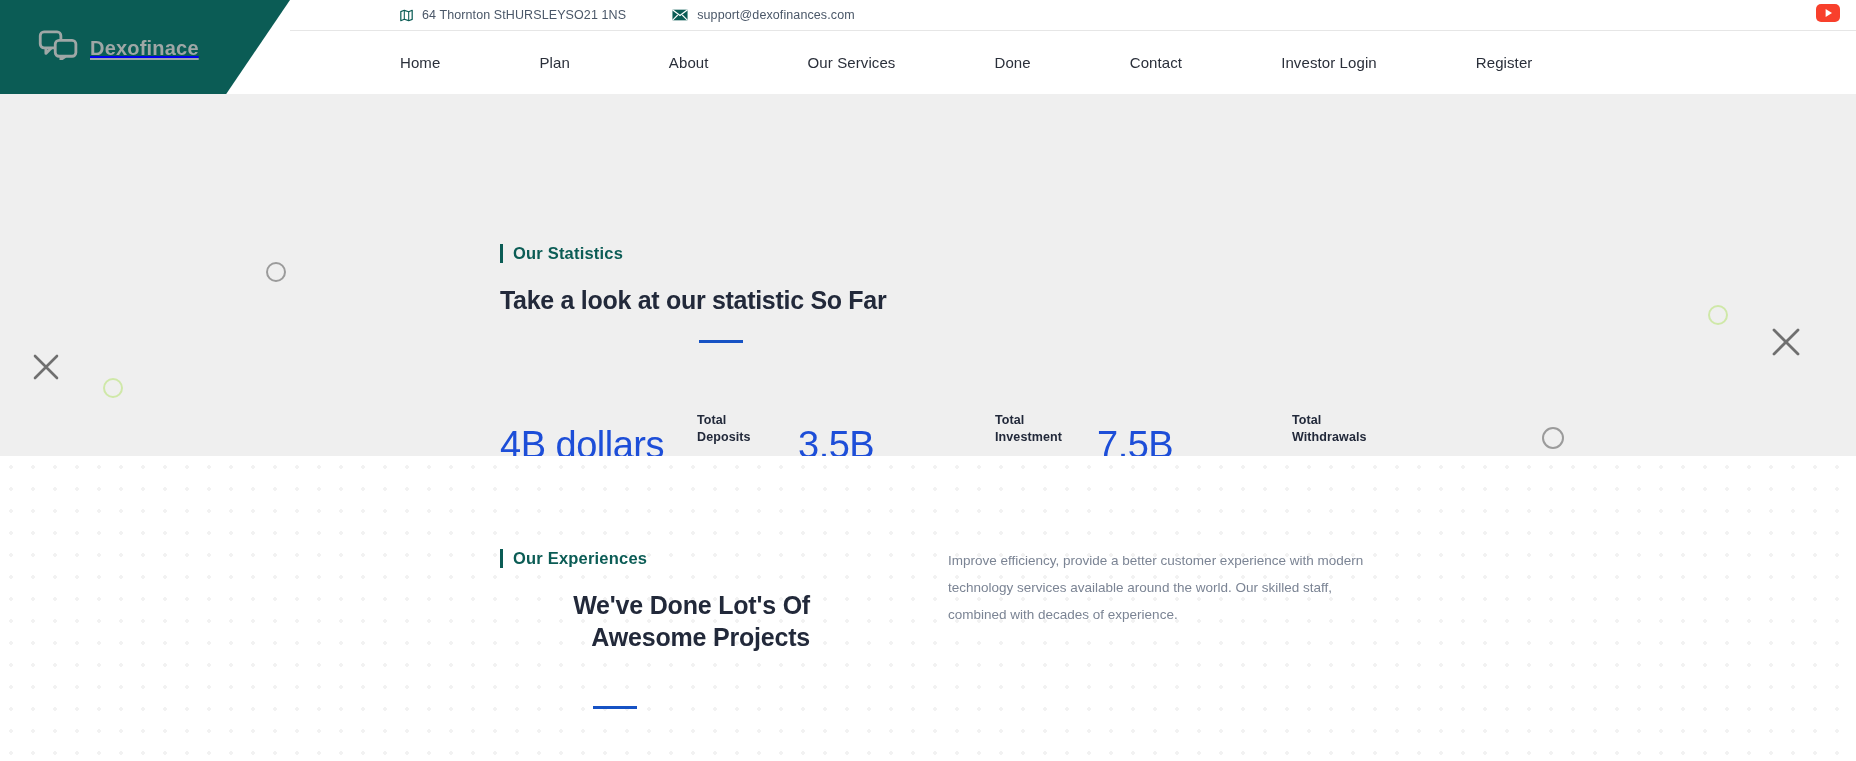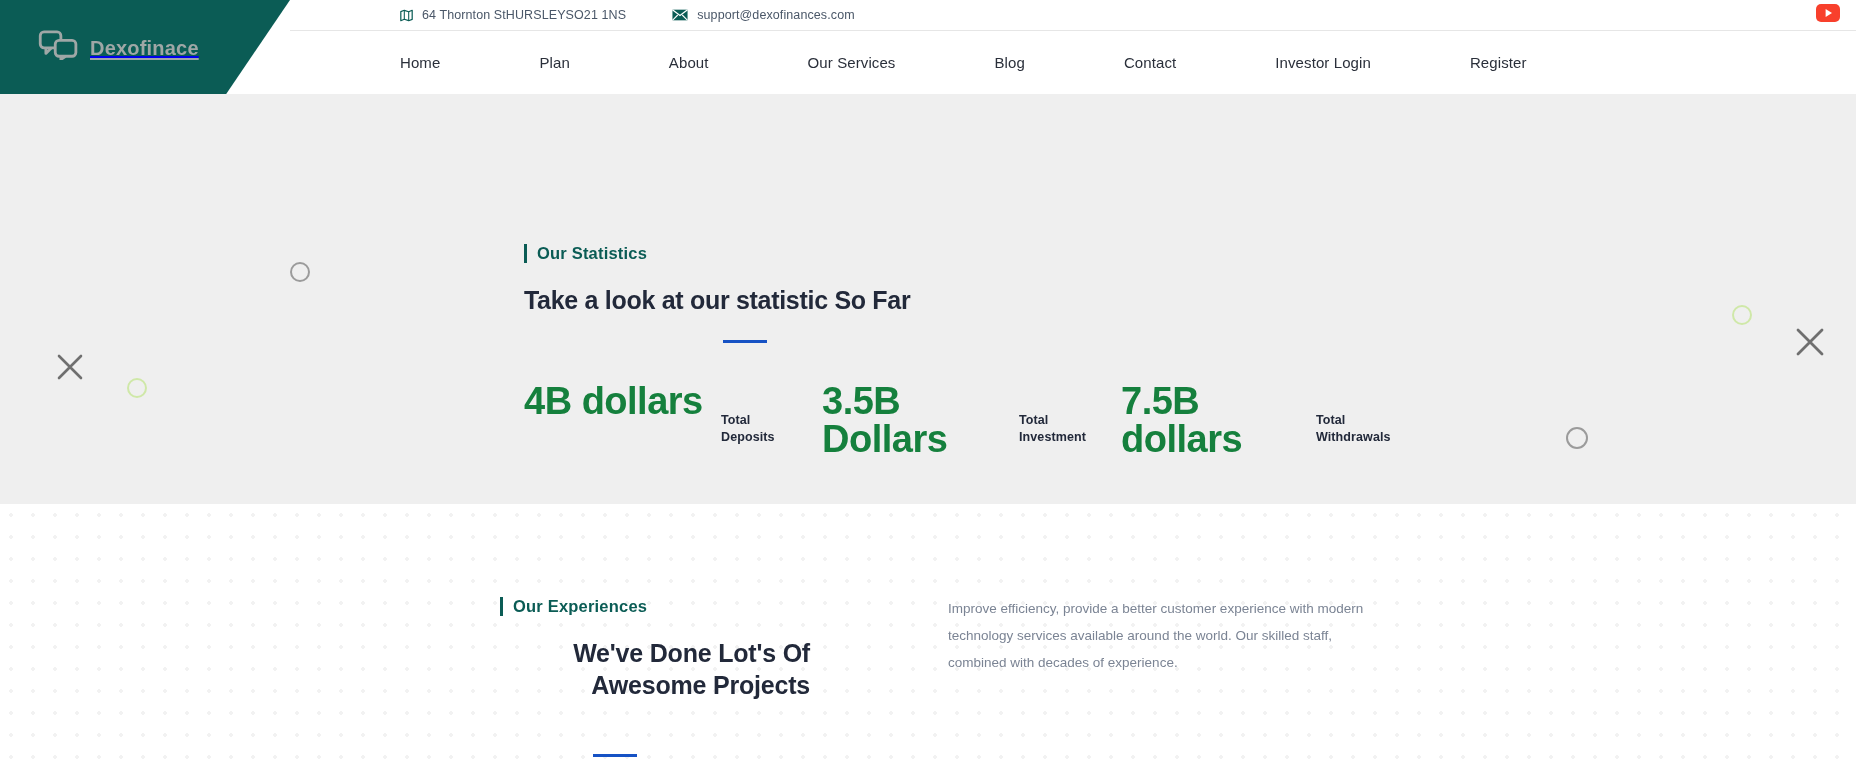--- a/index.html
+++ b/index.html
@@ -123,24 +123,23 @@
     text-decoration: none;
     margin-right: 55px;
     white-space: nowrap;
     letter-spacing: 0.1px;
   }
 
   
   .stats {
     position: relative;
     width: 100%;
-    height: 410px;
+    height: 362px;
     background: #efefef;
     overflow: hidden;
-    padding-left: 24px;
   }
 
   .inner {
     position: relative;
     width: 1856px;
     height: 100%;
     margin: 0 auto;
   }
 
   .eyebrow {
@@ -173,25 +172,26 @@
 
   .rule {
     position: absolute;
     width: 44px;
     height: 3px;
     background: #1652c4;
   }
 
   .statnum {
     position: absolute;
-    color: #15803d;
+    color: #1d4ed8;
     font-size: 38px;
-    font-weight: bold;
+    font-weight: normal;
     line-height: 1.0;
     letter-spacing: -0.5px;
+    margin-top: 44px;
   }
   .statlabel {
     position: absolute;
     color: #22293a;
     font-size: 12.5px;
     font-weight: bold;
     line-height: 1.35;
     letter-spacing: 0.1px;
   }
 
@@ -283,21 +283,21 @@
         <rect x="0" y="0" width="24" height="18" rx="5" fill="#f8402c"></rect>
         <path d="M9.6 5 L16 9 L9.6 13 Z" fill="#ffffff"></path>
       </svg>
     </a>
 
     <nav class="nav">
       <a href="#">Home</a>
       <a href="#">Plan</a>
       <a href="#">About</a>
       <a href="#">Our Services</a>
-      <a href="#">Blog</a>
+      <a href="#">Done</a>
       <a href="#">Contact</a>
       <a href="#">Investor Login</a>
       <a href="#">Register</a>
     </nav>
   </header>
 
   <section class="stats">
     <div class="inner">
 
       <div class="deco circ" style="left:266px; top:168px; width:20px; height:20px;"></div>

